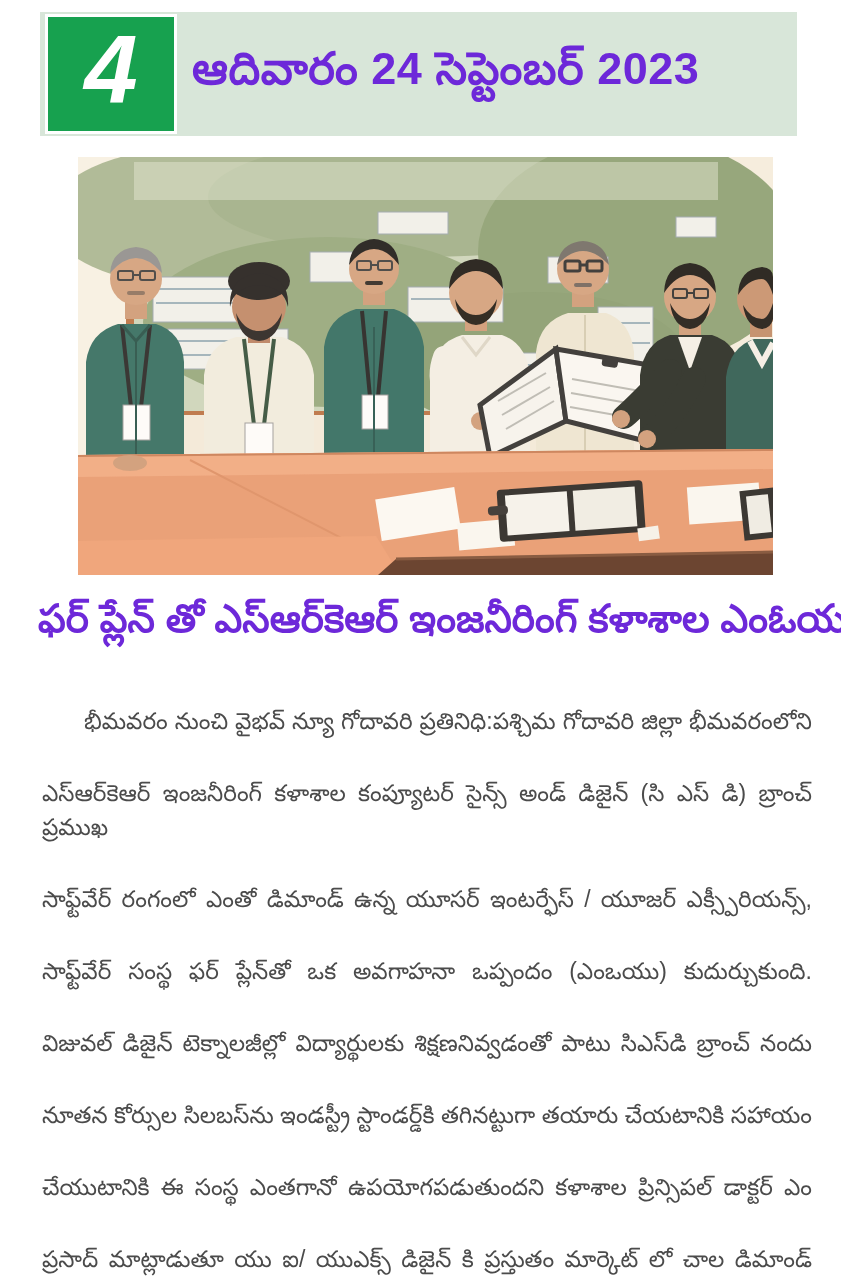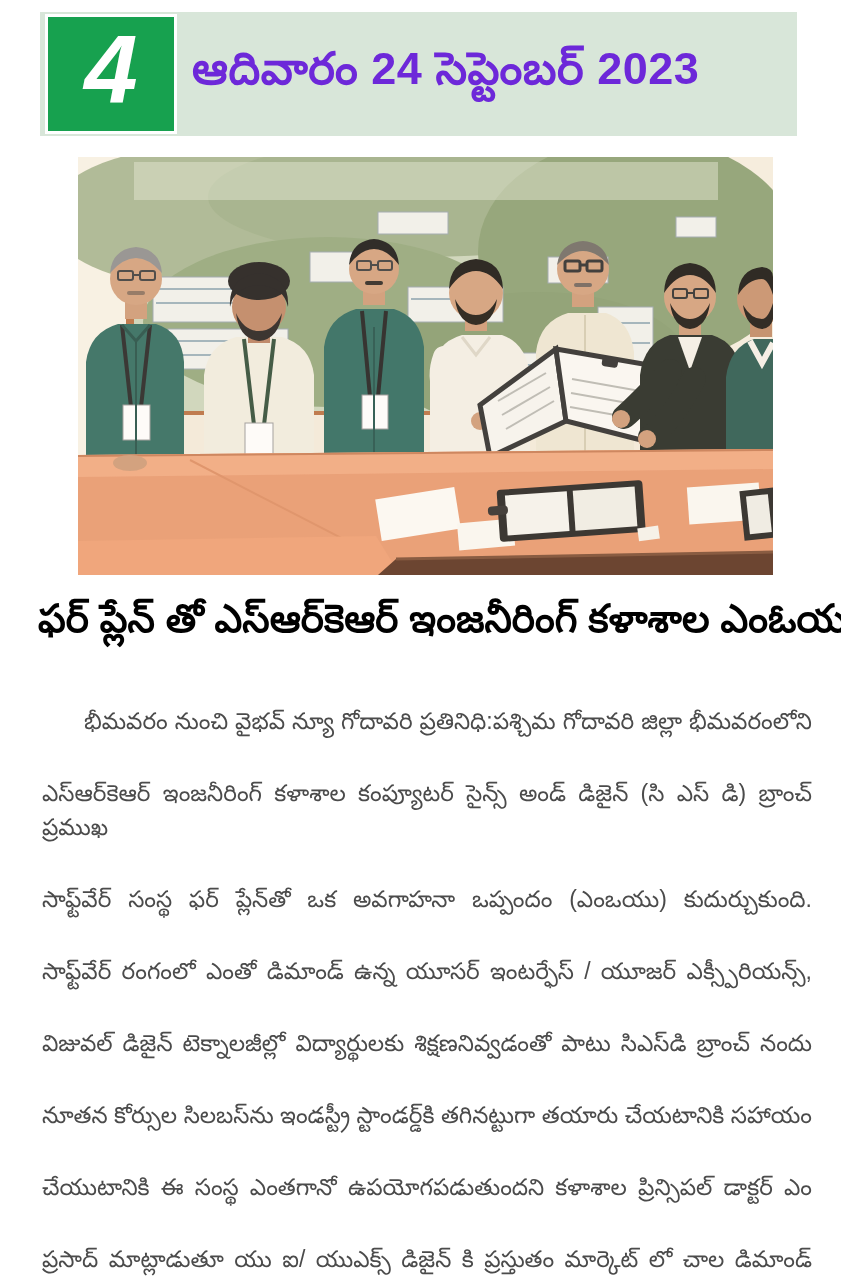--- a/index.html
+++ b/index.html
@@ -60,21 +60,21 @@
   .photo svg { display: block; }
 
   
   .headline {
     position: absolute;
     left: 38px; top: 594px;
     width: 765px;
     text-align: center;
     font-size: 39px;
     font-weight: bold;
-    color: #000000;
+    color: #6d28d9;
     line-height: 1.3;
     white-space: nowrap;
   }
 
   
   .body-text {
     position: absolute;
     left: 42px; top: 666px;
     width: 770px;
     color: #4b4b4b;
@@ -286,22 +286,22 @@
 
       <rect width="695" height="418" fill="#f6dfc8" opacity="0.12"></rect>
     </svg>
   </figure>
 
   <h1 class="headline">ఫర్ ప్లేన్ తో ఎస్ఆర్‌కెఆర్  ఇంజనీరింగ్ కళాశాల ఎంఓయు</h1>
 
   <div class="body-text">
     <div class="bline indent">భీమవరం నుంచి వైభవ్ న్యూ గోదావరి ప్రతినిధి:పశ్చిమ గోదావరి జిల్లా భీమవరంలోని</div>
     <div class="bline">ఎస్ఆర్‌కెఆర్ ఇంజనీరింగ్ కళాశాల  కంప్యూటర్ సైన్స్ అండ్ డిజైన్ (సి ఎస్ డి) బ్రాంచ్ ప్రముఖ</div>
+    <div class="bline">సాఫ్ట్‌వేర్ రంగంలో ఎంతో డిమాండ్ ఉన్న యూసర్ ఇంటర్ఫేస్ / యూజర్ ఎక్స్పీరియన్స్,</div>
     <div class="bline">సాఫ్ట్‌వేర్ సంస్థ ఫర్ ప్లేన్‌తో ఒక    అవగాహనా ఒప్పందం (ఎంఒయు) కుదుర్చుకుంది.</div>
-    <div class="bline">సాఫ్ట్‌వేర్ రంగంలో ఎంతో డిమాండ్ ఉన్న యూసర్ ఇంటర్ఫేస్ / యూజర్ ఎక్స్పీరియన్స్,</div>
     <div class="bline">విజువల్  డిజైన్ టెక్నాలజీల్లో విద్యార్థులకు శిక్షణనివ్వడంతో పాటు సిఎస్‌డి బ్రాంచ్ నందు</div>
     <div class="bline">నూతన కోర్సుల సిలబస్‌ను ఇండస్ట్రీ స్టాండర్డ్‌కి తగినట్టుగా తయారు చేయటానికి సహాయం</div>
     <div class="bline">చేయుటానికి ఈ సంస్థ ఎంతగానో ఉపయోగపడుతుందని కళాశాల ప్రిన్సిపల్ డాక్టర్ ఎం</div>
     <div class="bline">ప్రసాద్ మాట్లాడుతూ యు ఐ/ యుఎక్స్ డిజైన్ కి ప్రస్తుతం మార్కెట్ లో చాల డిమాండ్ ఉన్నది అని,</div>
     <div class="bline">అత్యధిక వేతనాలు పొందుతున్నారు అని, ఈ కోర్సెస్ అన్ని బ్రాంచెస్ వాళ్ళు, కోడింగ్ రాకపోయినా</div>
 
   </div>
 
 </div>
 

